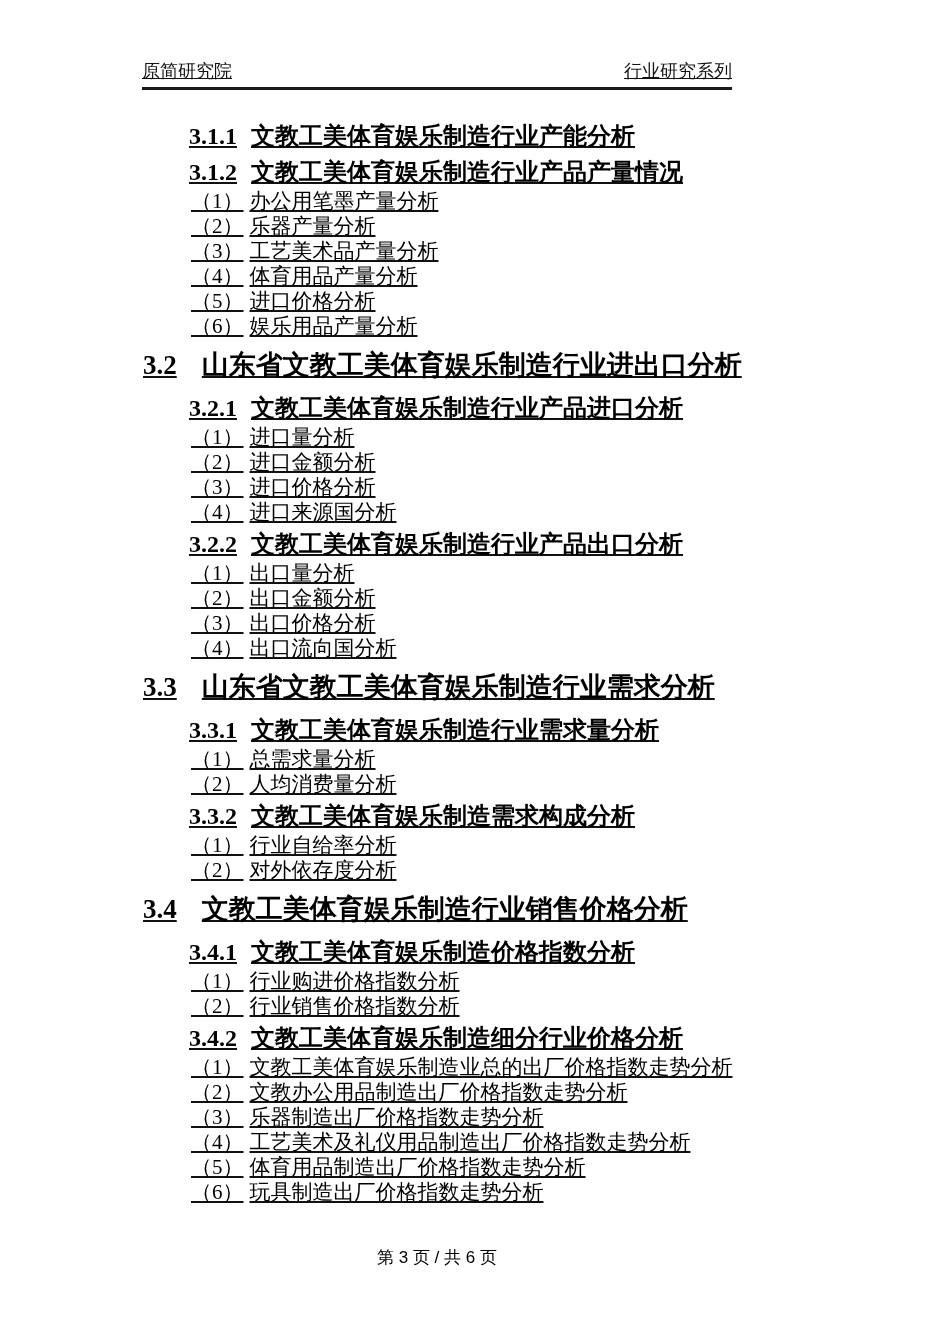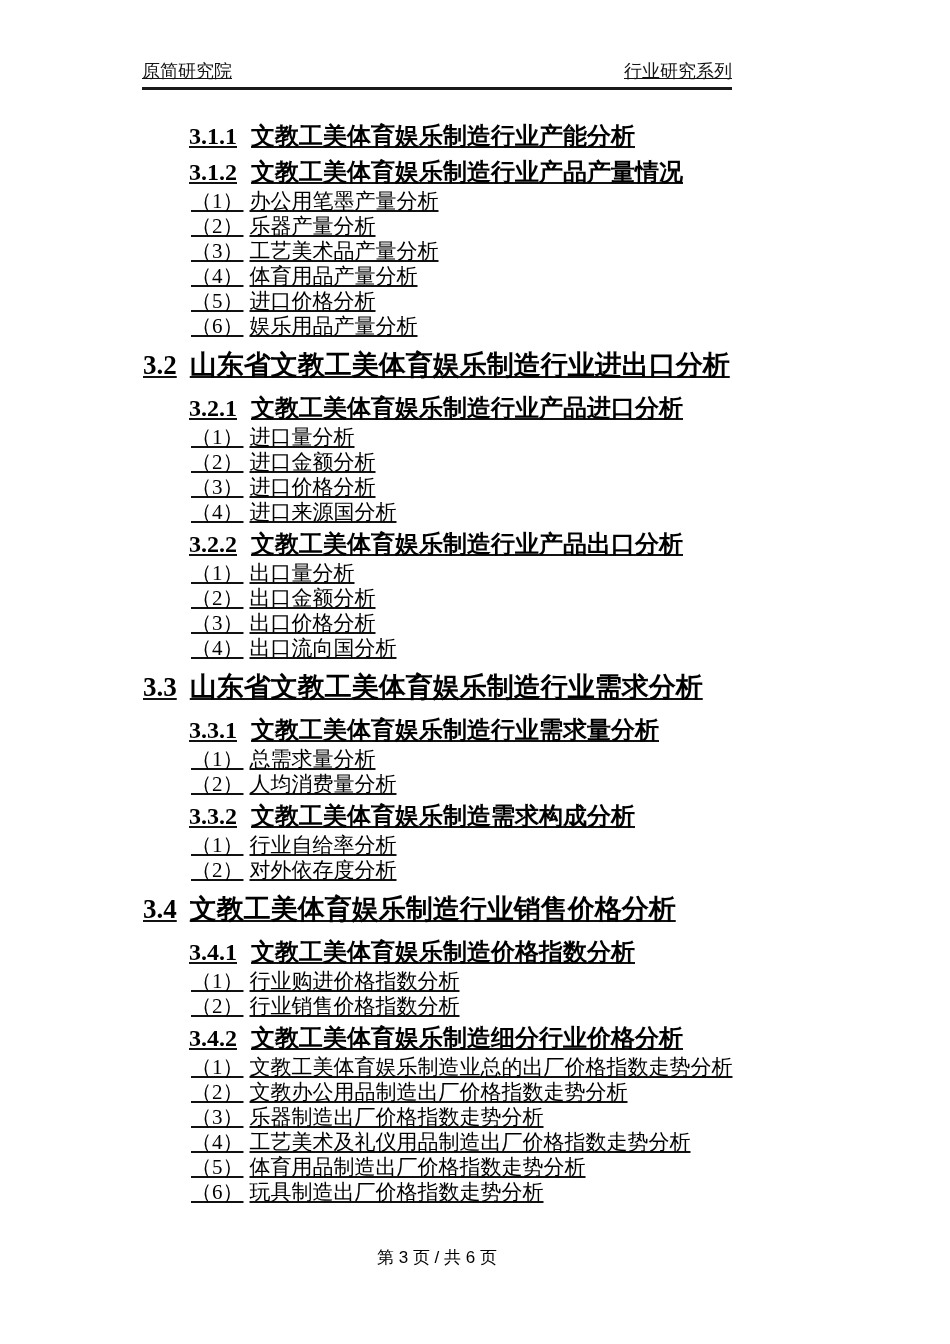--- a/index.html
+++ b/index.html
@@ -47,21 +47,21 @@
     font-weight: bold;
     color: #000000;
   }
   .entry.item {
     padding-left: 48px;
     font-size: 21px;
     line-height: 25px;
     font-weight: normal;
     color: #000000;
   }
-  .entry.section .num { margin-right: 13px; }
+  .entry.section .num { margin-right: 25px; }
   .entry.sub .num { margin-right: 14px; }
   .entry.item .num { margin-right: 6px; }
   .footer {
     position: absolute;
     left: 0;
     right: 0;
     top: 1245px;
     text-align: center;
     font-family: "Liberation Sans", sans-serif;
     font-size: 17px;

